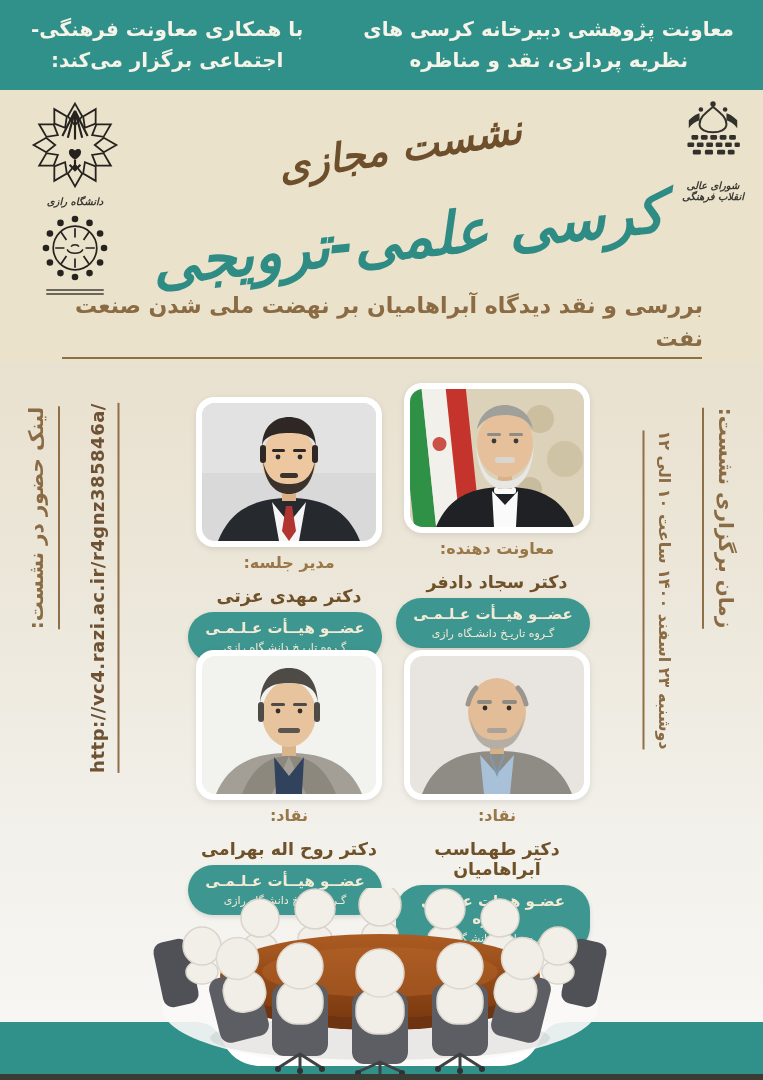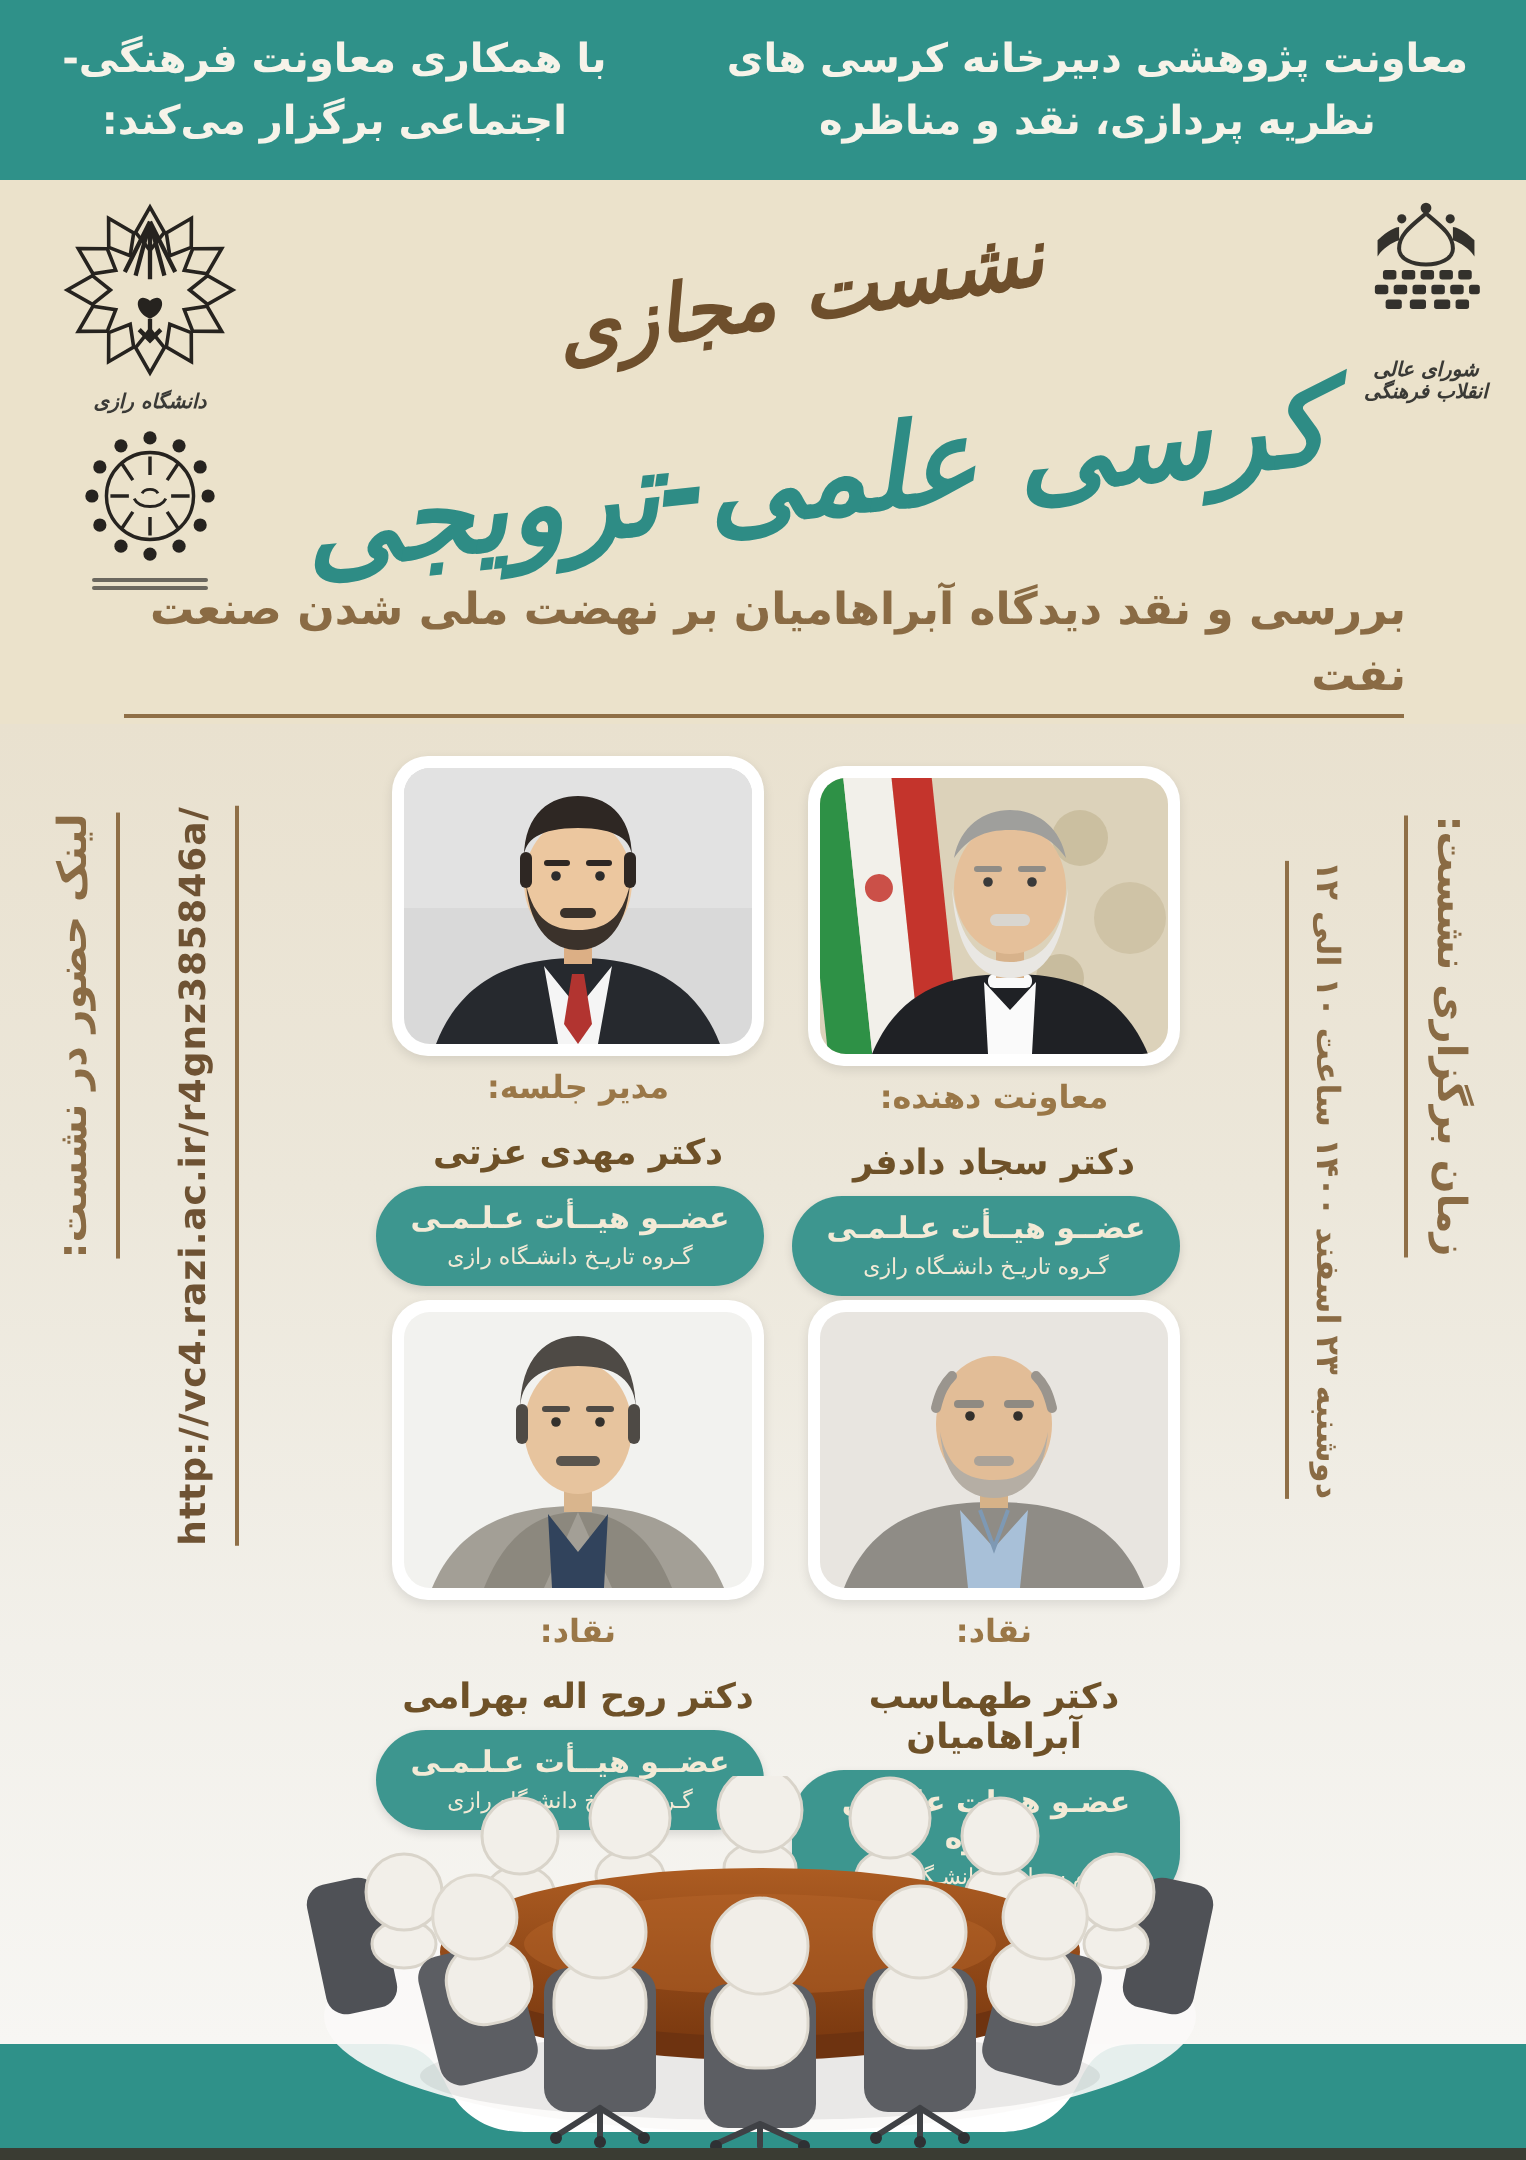--- a/index.html
+++ b/index.html
@@ -164,21 +164,21 @@
     <div>بررسی و نقد دیدگاه آبراهامیان بر نهضت ملی شدن صنعت نفت</div>
   </div>
   <div class="divider"></div>
 
   <div class="vt vt-left side-label" style="left:42px;top:518px;">لینک حضور در نشست:</div>
   <div class="vt vt-left side-url" style="left:103px;top:588px;">http://vc4.razi.ac.ir/r4gnz385846a/</div>
 
   <div class="vt vt-right side-label" style="left:720px;top:518px;">زمان برگزاری نشست:</div>
   <div class="vt vt-right side-date" style="left:658px;top:590px;">دوشنبه ۲۳ اسفند ۱۴۰۰ ساعت ۱۰ الی ۱۲</div>
 
-  <div class="card" style="left:196px;top:378px;">
+  <div class="card" style="left:196px;top:397px;">
     <div class="photo-frame">
       <span class="photo">
         <svg width="174" height="138" viewBox="0 0 174 138">
           <rect width="174" height="138" fill="#d9d9d9"></rect>
             <rect width="174" height="70" fill="#e2e2e2"></rect>
           <path d="M16,138 C30,102 60,95 87,95 C114,95 144,102 158,138 Z" fill="#26292E"></path>
           <path d="M70,99 L87,120 L104,99 L97,138 L77,138 Z" fill="#f5f5f5"></path>
           <path d="M84,103 L90,103 L94,128 L87,138 L80,128 Z" fill="#B23430"></path>
           <rect x="80" y="84" width="14" height="14" fill="#DCAF85"></rect>
           <ellipse cx="87" cy="57" rx="27" ry="32" fill="#ECC79F"></ellipse>

